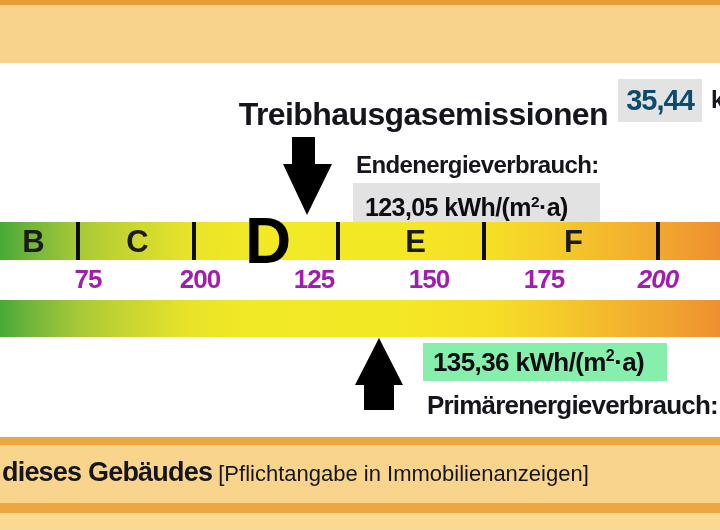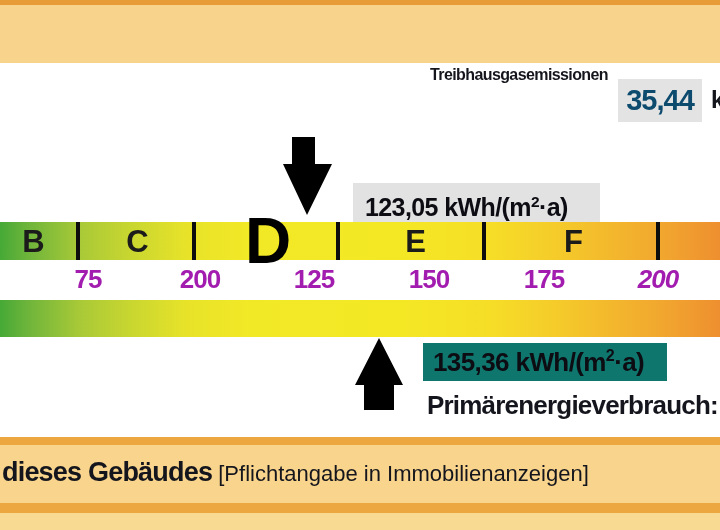--- a/index.html
+++ b/index.html
@@ -3,21 +3,21 @@
 <meta charset="utf-8">
 <style>
   html,body{margin:0;padding:0;background:#fff;}
   .stage{position:relative;width:720px;height:530px;background:#ffffff;overflow:hidden;
          font-family:"Liberation Sans",sans-serif;color:#15161D;}
   .abs{position:absolute;}
   
   .strip-top{top:0;left:0;width:720px;height:5px;background:#E89C38;}
   .band-top{top:5px;left:0;width:720px;height:58px;background:#F8D38B;}
   
-  .ghg-label{top:66px;right:112px;font-size:16px;font-weight:bold;letter-spacing:-0.6px;}
+  .ghg-label{top:96px;right:112px;font-size:32px;font-weight:bold;letter-spacing:-0.6px;}
   .ghg-box{left:618px;top:79px;width:84px;height:43px;background:#E3E3E3;
            display:flex;align-items:center;justify-content:center;
            font-size:29px;font-weight:bold;color:#0c4a6e;letter-spacing:-1px;}
   .ghg-unit{left:711px;top:86px;font-size:24px;font-weight:bold;}
   
   .end-label{left:356px;top:151px;font-size:24px;font-weight:bold;letter-spacing:-0.6px;}
   .end-box{left:353px;top:183px;width:247px;height:48px;background:#E2E2E2;
            display:flex;align-items:center;padding-left:12px;box-sizing:border-box;
            font-size:25px;font-weight:bold;color:#0c0c12;letter-spacing:-0.6px;}
   sup{font-size:0.62em;line-height:0;}
@@ -34,21 +34,21 @@
   .t0{left:76px;}.t1{left:192px;}.t2{left:336px;}.t3{left:482px;}.t4{left:656px;}
   .cls{top:226px;font-size:31px;font-weight:bold;color:#1b1b1b;transform:translateX(-50%);
        letter-spacing:-1px;line-height:31px;}
   .cB{left:33px;}.cC{left:137px;}.cE{left:415px;}.cF{left:573px;}
   .cD{left:267px;top:213px;font-size:64px;font-weight:bold;color:#000;
       transform:translateX(-50%);line-height:56px;letter-spacing:-2px;}
   .num{top:264px;font-size:26px;font-weight:bold;color:#a21caf;transform:translateX(-50%);
        letter-spacing:-1px;}
   .n0{left:88px;}.n1{left:200px;}.n2{left:314px;}.n3{left:429px;}.n4{left:544px;}.n5{left:658px;font-style:italic;}
   
-  .pri-box{left:423px;top:343px;width:244px;height:38px;background:#0f766e;
+  .pri-box{left:423px;top:343px;width:244px;height:38px;background:#86efac;
            display:flex;align-items:center;padding-left:10px;box-sizing:border-box;
            font-size:26px;font-weight:bold;color:#0c0c12;letter-spacing:-0.6px;}
   .pri-label{left:427px;top:390px;font-size:26px;font-weight:bold;letter-spacing:-0.8px;}
   
   .stripe1{top:437px;left:0;width:720px;height:8px;background:#ECA740;}
   .band-bottom{top:445px;left:0;width:720px;height:58px;background:#F8D48C;}
   .stripe2{top:503px;left:0;width:720px;height:10px;background:#ECA740;}
   .band-last{top:513px;left:0;width:720px;height:17px;background:#F9DA92;}
   .footer-text{left:2px;top:457px;width:716px;font-size:22px;white-space:nowrap;}
   .footer-bold{font-size:27px;font-weight:bold;letter-spacing:-0.8px;}
@@ -64,20 +64,21 @@
   <div class="abs ghg-label">Treibhausgasemissionen</div>
   <div class="abs ghg-box">
     <span>35,44</span>
   </div>
   <div class="abs ghg-unit">k</div>
 
   <svg class="abs arrow-down" width="49" height="78" viewBox="0 0 49 78">
     <polygon points="9,0 32,0 32,27 49,27 24,78 0,27 9,27" fill="#000"></polygon>
   </svg>
 
+  <div class="abs end-label">Endenergieverbrauch:</div>
   <div class="abs end-box">
     <span><span>123,05 kWh/(m</span><sup>2</sup><span>·a)</span></span>
   </div>
 
   <div class="abs bar bar1"></div>
   <div class="abs tick t0"></div>
   <div class="abs tick t1"></div>
   <div class="abs tick t2"></div>
   <div class="abs tick t3"></div>
   <div class="abs tick t4"></div>

